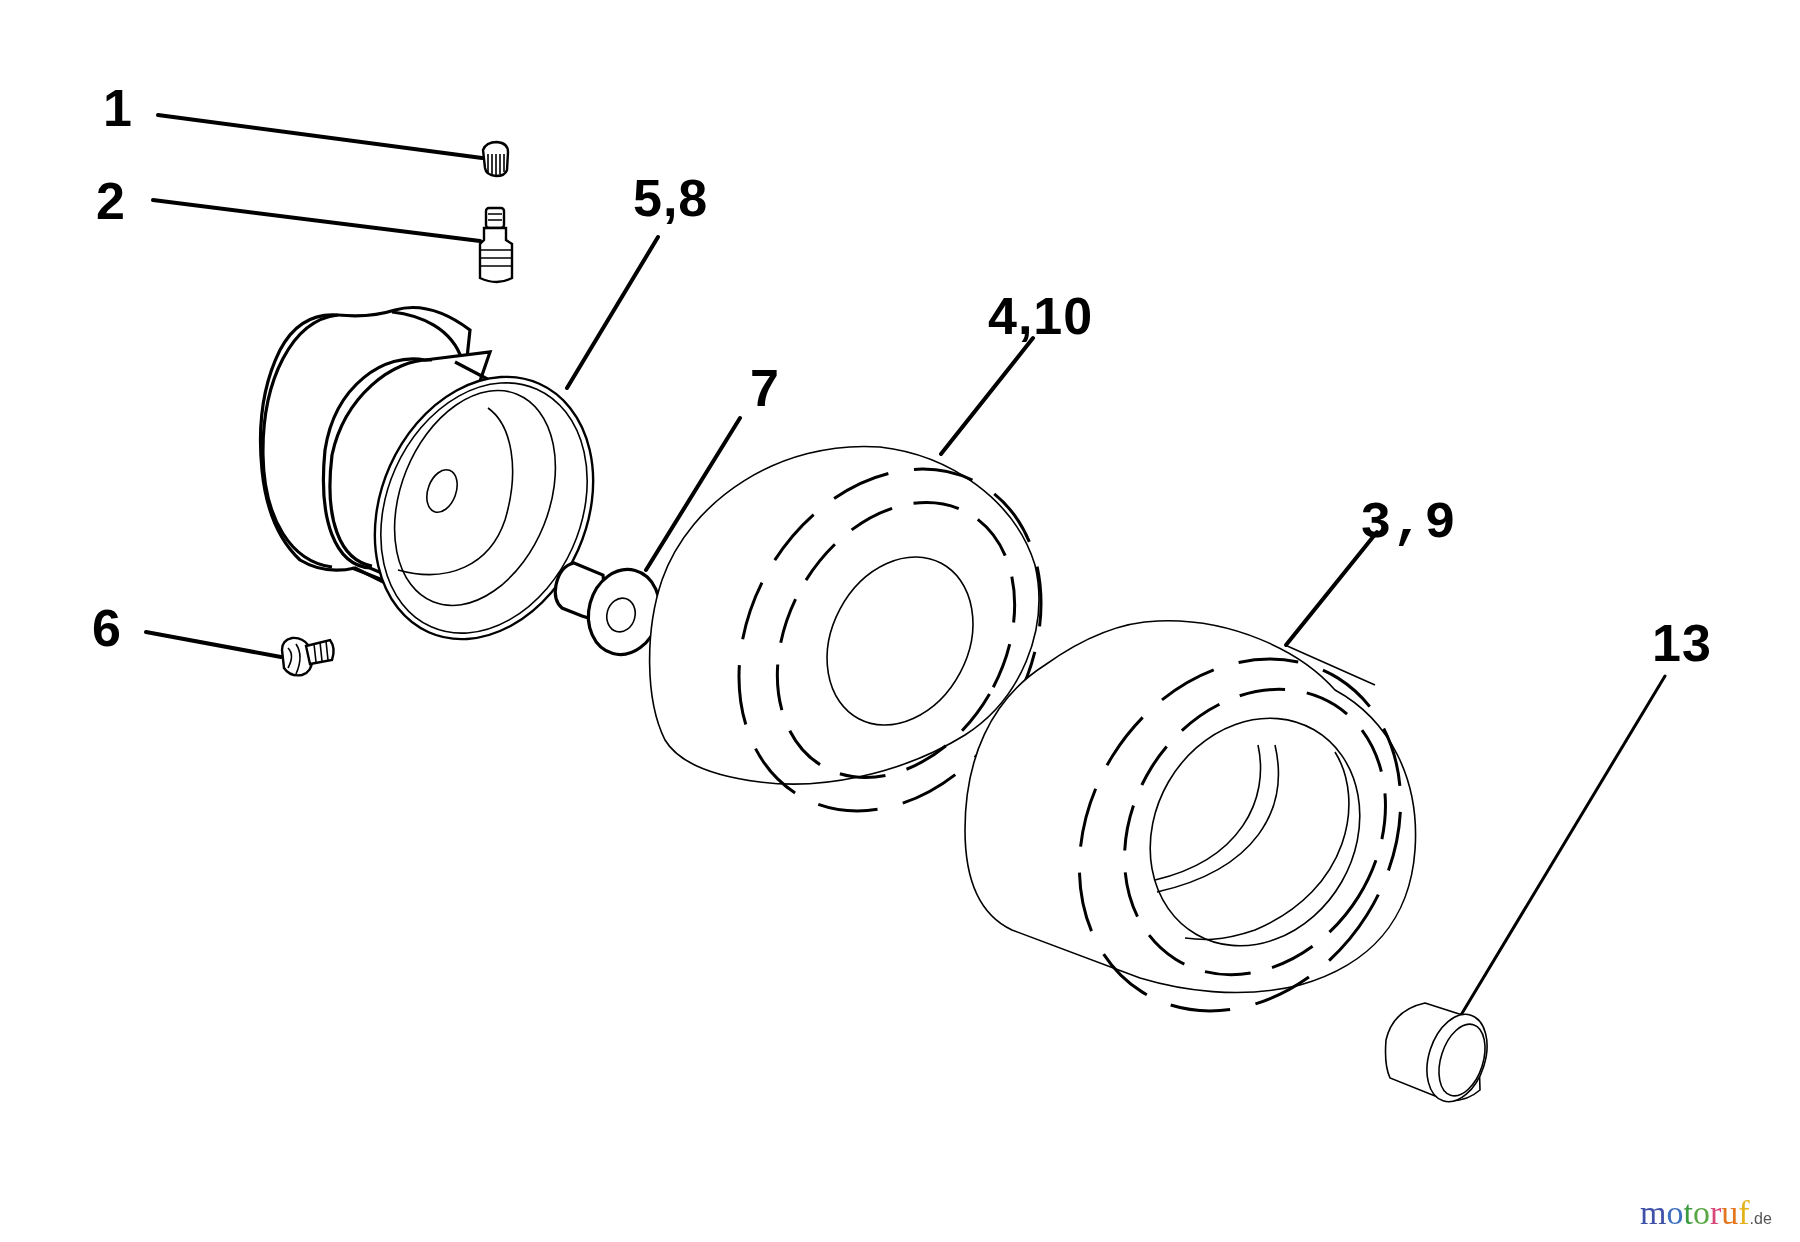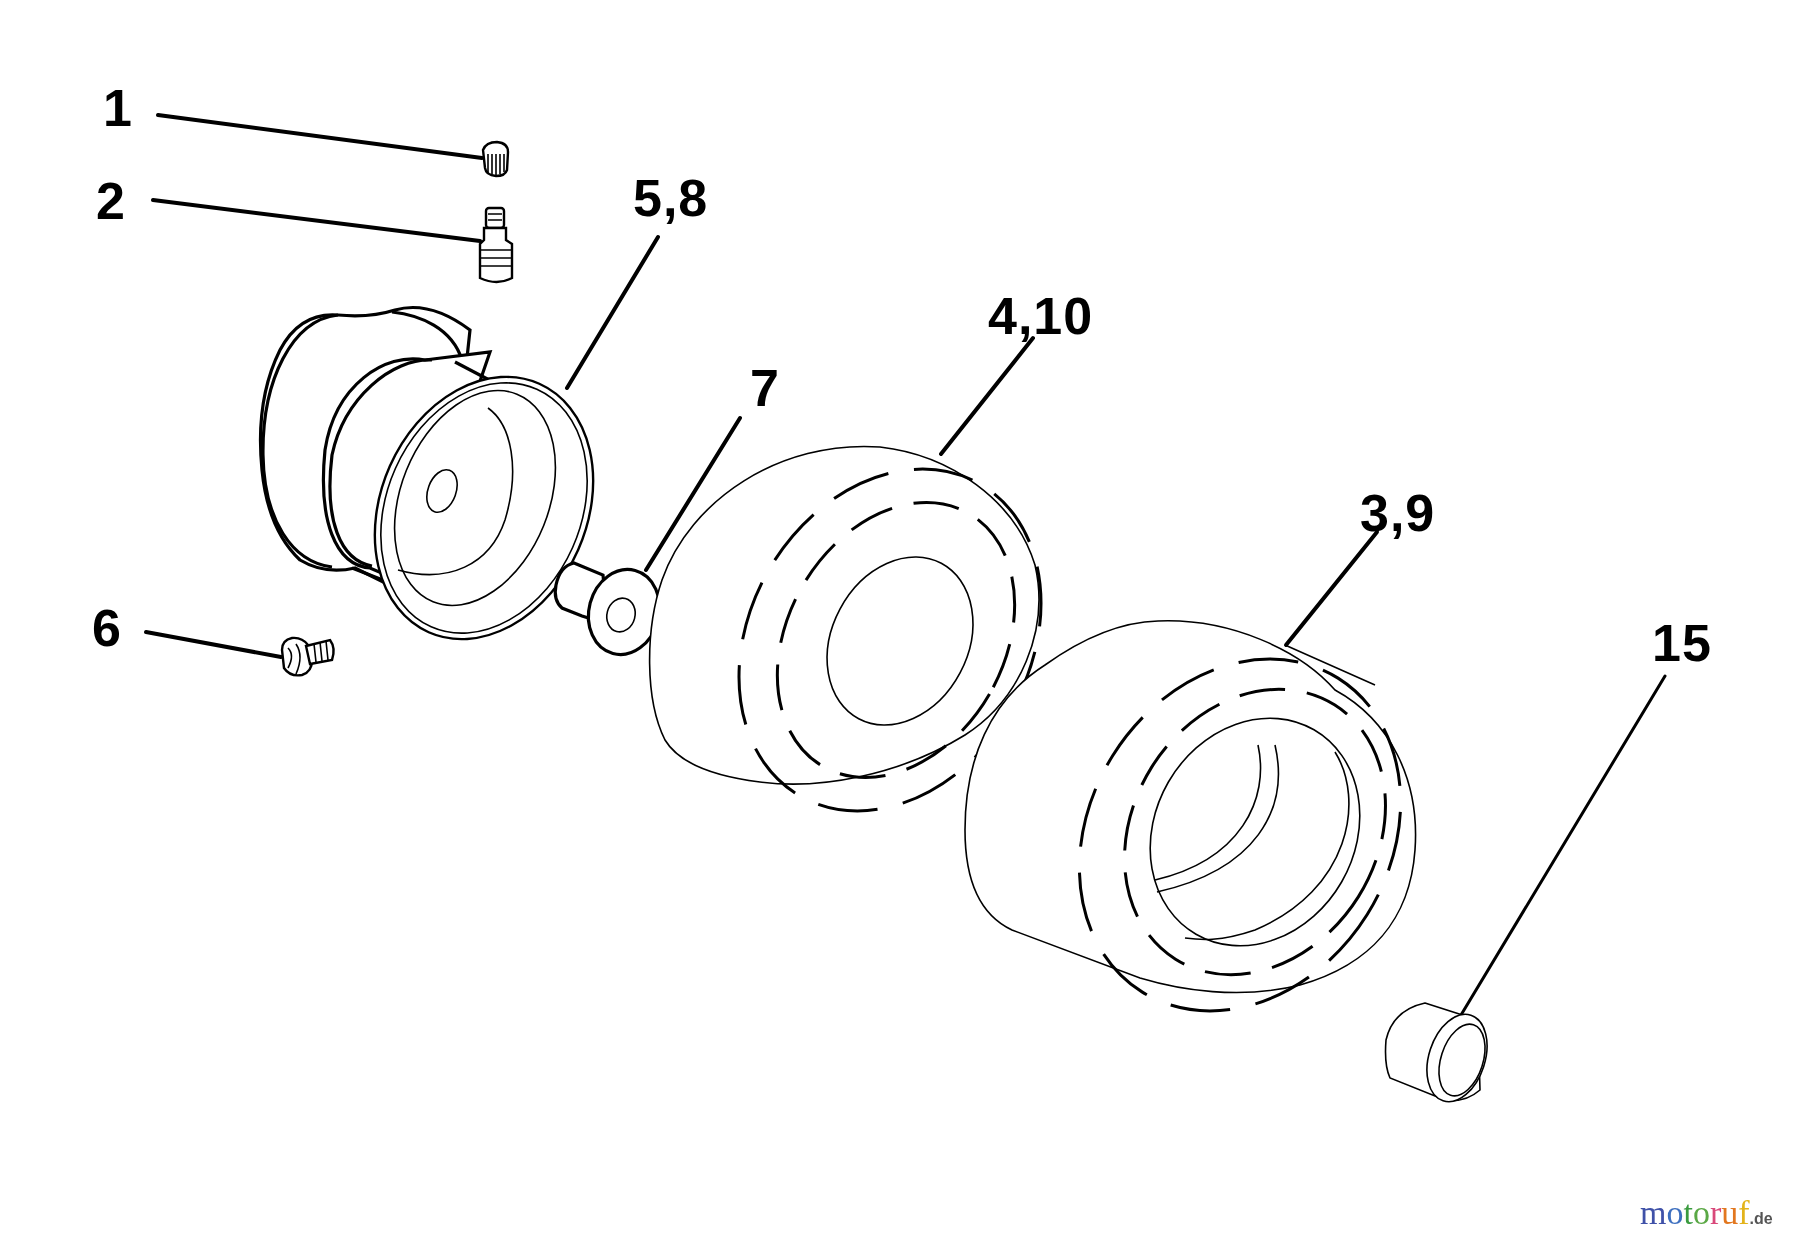--- a/index.html
+++ b/index.html
@@ -1,20 +1,20 @@
 <!DOCTYPE html>
 <html><head>
 <meta charset="utf-8">
 <style>
   html, body { margin: 0; padding: 0; background: #ffffff; }
   body { width: 1800px; height: 1242px; position: relative; overflow: hidden; font-family: "Liberation Sans", sans-serif; }
   #diagram { position: absolute; left: 0; top: 0; width: 1800px; height: 1242px; }
   .lbl { position: absolute; font-family: "Liberation Sans", "DejaVu Sans", sans-serif; font-weight: bold; font-size: 52px; line-height: 1; color: #000; letter-spacing: 1px; cursor: pointer; }
   .wm { position: absolute; left: 1640px; top: 1196px; font-family: "Liberation Serif", "DejaVu Serif", serif; font-size: 34px; line-height: 1; white-space: nowrap; }
-  .wm .tld { font-size: 16px; color: #555; font-family: "Liberation Sans", sans-serif; font-weight: bold; }
+  .wm .tld { font-size: 16px; color: #555; font-family: "Liberation Sans", sans-serif; }
   svg .thin { fill: none; stroke: #000; stroke-width: 1.6; }
   svg .med { fill: none; stroke: #000; stroke-width: 2.4; }
   svg .thick { fill: none; stroke: #000; stroke-width: 3.2; }
   svg .lead { fill: none; stroke: #000; stroke-width: 4; stroke-linecap: round; }
   svg .dash { fill: none; stroke: #000; stroke-width: 3; stroke-dasharray: 46 22; }
   svg .dash2 { fill: none; stroke: #000; stroke-width: 3; stroke-dasharray: 60 26; }
   svg .fillw { fill: #fff; }
 </style>
 </head>
 <body>
@@ -105,18 +105,18 @@
     <ellipse class="thin" cx="1462" cy="1060" rx="21" ry="37" transform="rotate(18 1462 1060)"></ellipse>
   </g>
 </svg>
 
 <div class="lbl" style="left:103px;top:82px;">1</div>
 <div class="lbl" style="left:96px;top:175px;">2</div>
 <div class="lbl" style="left:633px;top:172px;text-align:right;">5,8</div>
 <div class="lbl" style="left:750px;top:362px;">7</div>
 <div class="lbl" style="left:988px;top:290px;">4,10</div>
 <div class="lbl" style="left:92px;top:602px;">6</div>
-<div class="lbl" style="left:1360px;top:487px;">3,9</div>
-<div class="lbl" style="left:1652px;top:617px;">15</div>
+<div class="lbl" style="left:1360px;top:498px;font-family:Liberation Mono, monospace;">3,9</div>
+<div class="lbl" style="left:1652px;top:617px;">13</div>
 
 <div class="wm">
   <span style="color: rgb(63, 81, 168);">m</span><span style="color: rgb(61, 111, 191);">o</span><span style="color: rgb(58, 155, 63);">t</span><span style="color: rgb(90, 168, 69);">o</span><span style="color: rgb(217, 72, 122);">r</span><span style="color: rgb(226, 119, 31);">u</span><span style="color: rgb(227, 179, 26);">f</span><span class="tld">.de</span>
 </div>
 
 </body></html>

